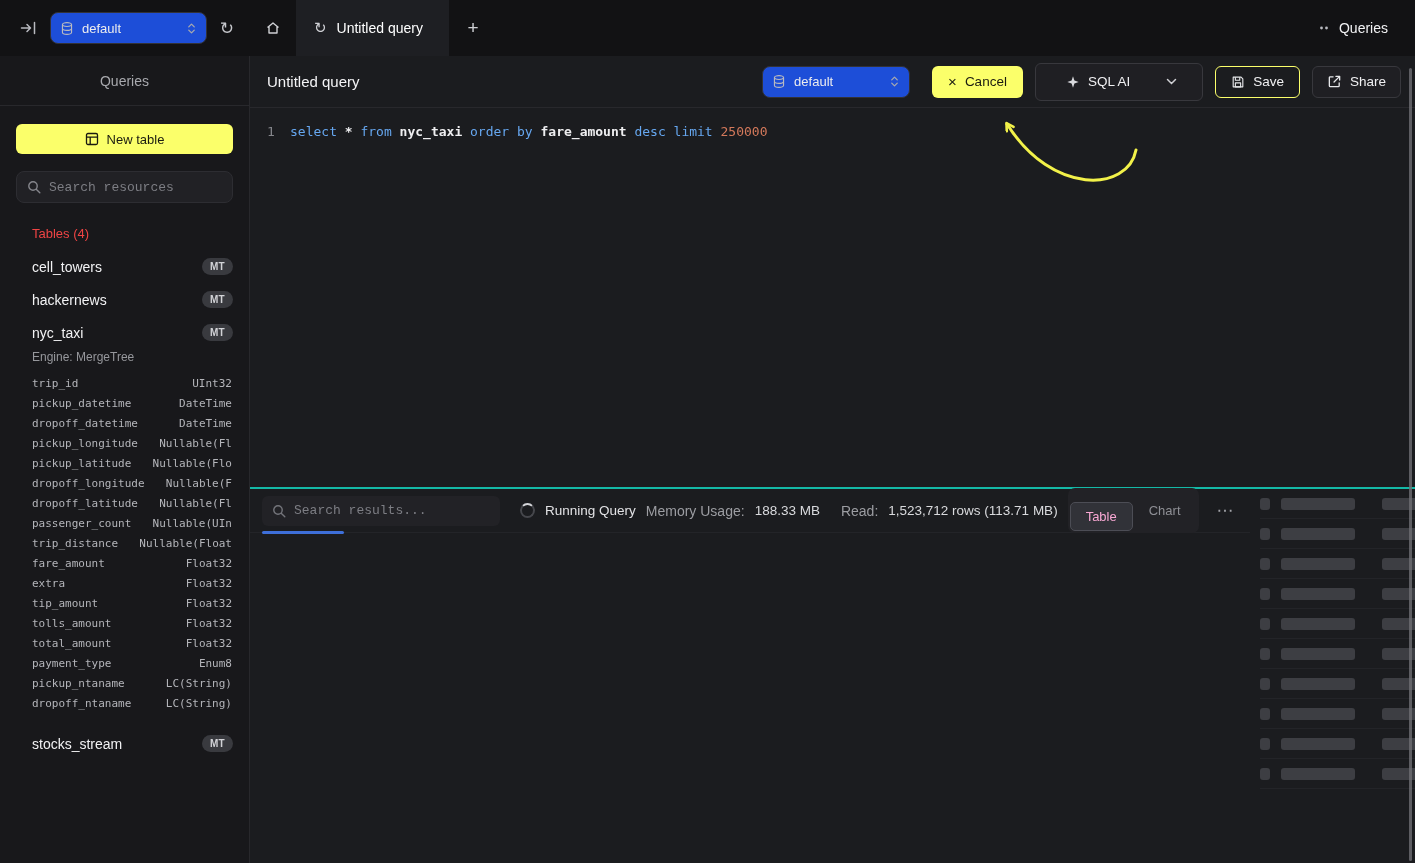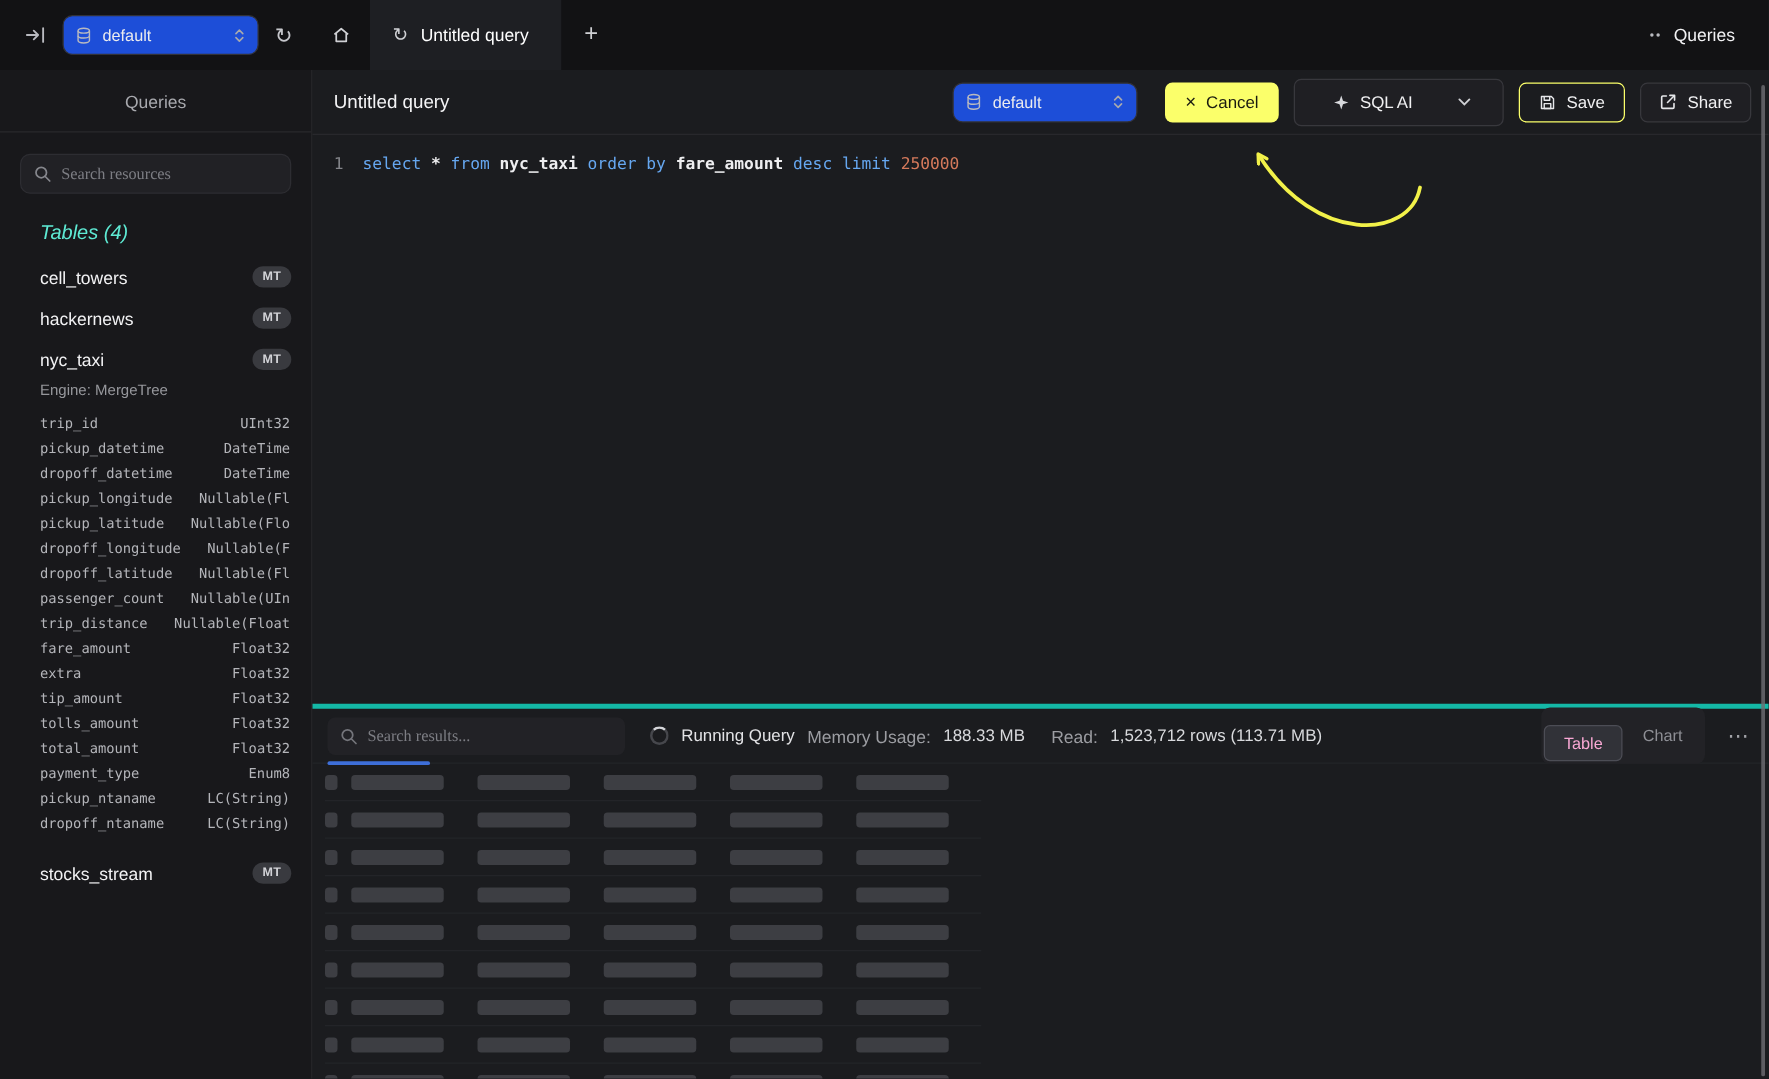--- a/index.html
+++ b/index.html
@@ -5,21 +5,21 @@
   :root{
     --accent:#fbff6a;
     --progress:#3e6fd9;
     --kw:#66a7f0;
     --num:#d4795b;
   }
   *{box-sizing:border-box;margin:0;padding:0;}
   html,body{width:1415px;height:863px;overflow:hidden;}
   body{background:#1b1c1f;color:#ececee;font-family:"Liberation Sans",sans-serif;position:relative;}
   button{background:none;border:none;color:inherit;cursor:pointer;font-family:inherit;}
-  input{background:transparent;border:none;outline:none;color:#14b8a6;font-size:13px;width:100%;font-family:Liberation Serif, serif;}
+  input{background:transparent;border:none;outline:none;color:#14b8a6;font-size:13px;width:100%;font-family:Liberation Mono, monospace;}
   input::placeholder{color:#7d7e84;}
   svg{display:block;}
 
   
   .topbar{position:absolute;top:0;left:0;width:1415px;height:56px;background:#121214;display:flex;align-items:stretch;z-index:5;}
   .topbar-left{width:250px;flex-shrink:0;display:flex;align-items:center;gap:13px;padding:0 16px 0 20px;}
   .icon-btn{color:#b9bac0;display:flex;align-items:center;justify-content:center;cursor:pointer;flex-shrink:0;}
   .refresh-glyph{font-size:17px;line-height:1;color:#c6c7cc;}
   .db-select{height:32px;background:#1d4ed8;border:1px solid #323237;border-radius:8px;display:flex;align-items:center;gap:8px;padding:0 9px;font-size:13px;color:#ececee;flex:1;min-width:0;}
   .db-select .db-label{flex:1;text-align:left;white-space:nowrap;}
@@ -36,21 +36,21 @@
 
   
   .sidebar{position:absolute;top:56px;left:0;width:250px;height:807px;background:#18181b;border-right:1px solid #28282c;display:flex;flex-direction:column;overflow:hidden;}
   .side-tabs{height:50px;flex-shrink:0;display:flex;border-bottom:1px solid #28282c;}
   .side-tab{flex:1;display:flex;align-items:center;justify-content:center;font-size:14px;color:#a8a9ae;cursor:pointer;position:relative;}
   .side-tab.active{color:#fff;font-weight:700;}
   .side-tab.active::after{content:"";position:absolute;left:0;right:0;bottom:-1px;height:2px;background:var(--accent);}
   .new-table-btn{margin:18px 16px 0;height:30px;flex-shrink:0;background:var(--accent);color:#191a10;border-radius:6px;display:flex;align-items:center;justify-content:center;gap:8px;font-size:13px;font-weight:500;}
   .search-box{margin:17px 16px 0;height:32px;flex-shrink:0;background:#212125;border:1px solid #2d2d32;border-radius:8px;display:flex;align-items:center;gap:8px;padding:0 10px;}
   .search-box .icon{color:#85868c;}
-  .section-label{margin:23px 16px 9px 32px;font-size:16px;color:#5eead4;flex-shrink:0;font-style:italic;}
+  .section-label{margin:23px 16px 9px 32px;font-size:13px;color:#ef4444;flex-shrink:0;}
   .tables-list{flex:1;overflow:hidden;}
   .table-row{height:33px;display:flex;align-items:center;justify-content:space-between;padding:0 16px 0 32px;cursor:pointer;}
   .table-name{font-size:14px;font-weight:500;color:#f2f2f4;}
   .badge{background:#393a3f;color:#d2d3d7;font-size:10px;font-weight:700;padding:3px 8px;border-radius:9px;letter-spacing:.3px;}
   .engine-label{padding:0 16px 0 32px;margin:1px 0 9px;font-size:12px;color:#96979c;}
   .columns{padding:0 17px 0 32px;margin-bottom:14px;}
   .col-row{height:20px;display:flex;align-items:center;justify-content:space-between;font-family:"DejaVu Sans Mono",monospace;font-size:11px;color:#b4b5ba;cursor:pointer;white-space:nowrap;}
 
   
   .main{position:absolute;top:56px;left:250px;width:1165px;height:807px;display:flex;flex-direction:column;background:#1b1c1f;}
@@ -71,21 +71,21 @@
   .btn-share .icon{color:#e6e7ea;}
 
   .editor{flex:1;display:flex;padding-top:14px;font-family:"DejaVu Sans Mono",monospace;font-size:13px;line-height:20px;cursor:text;}
   .gutter{width:40px;flex-shrink:0;padding-left:17px;color:#85868b;}
   .code-line{white-space:pre;color:#e6e6e8;}
   .tk-kw{color:var(--kw);}
   .tk-id{color:#eeeef0;font-weight:700;}
   .tk-num{color:var(--num);}
   .tk-pl{color:#e6e6e8;}
 
-  .results{height:300px;flex-shrink:0;border-top:4px solid #14b8a6;display:flex;flex-direction:column;}
+  .results{height:376px;flex-shrink:0;border-top:2px solid #14b8a6;display:flex;flex-direction:row;}
   .results-toolbar{height:44px;flex-shrink:0;display:flex;align-items:center;gap:10px;padding:0 12px;position:relative;border-bottom:1px solid #232428;}
   .results-search{width:238px;flex-shrink:0;height:30px;background:#222226;border-radius:6px;display:flex;align-items:center;gap:8px;padding:0 10px;}
   .results-search .icon{color:#74757b;}
   .spinner{width:15px;height:15px;flex-shrink:0;margin-left:10px;border:2px solid #46474c;border-top-color:#d4d5d9;border-radius:50%;animation:spin .9s linear infinite;}
   @keyframes spin{to{transform:rotate(360deg)}}
   .status-text{font-size:13.5px;color:#e2e2e5;white-space:nowrap;}
   .stat-label{font-size:14px;color:#9c9da2;white-space:nowrap;}
   .stat-label.gap{margin-left:11px;}
   .stat-value{font-size:13.5px;color:#d9dadd;white-space:nowrap;}
   .view-toggle{margin-left:auto;background:#222226;border-radius:7px;padding:2px;display:flex;align-items:center;}
@@ -149,20 +149,29 @@
         </svg>
     </span>
     <span>Queries</span>
   </div>
 </header>
 
 <aside class="sidebar">
   <div class="side-tabs" id="side-tabs">
       <div class="side-tab">Queries</div>
     </div>
+  <button class="new-table-btn">
+    <span class="icon-btn" style="color:#191a10">
+      <svg width="14" height="14" viewBox="0 0 14 14" fill="none" stroke="currentColor" stroke-width="1.3">
+          <rect x="1.5" y="1.5" width="11" height="11" rx="1.5"></rect>
+          <path d="M1.5 5.2h11M5.2 5.2V12.5"></path>
+        </svg>
+    </span>
+    <span>New table</span>
+  </button>
   <div class="search-box">
     <span class="icon">
       <svg width="14" height="14" viewBox="0 0 14 14" fill="none" stroke="currentColor" stroke-width="1.4" stroke-linecap="round">
           <circle cx="6" cy="6" r="4.2"></circle>
           <path d="M9.2 9.2 12.8 12.8"></path>
         </svg>
     </span>
     <input placeholder="Search resources" style="">
   </div>
   <div class="section-label">Tables (4)</div>

